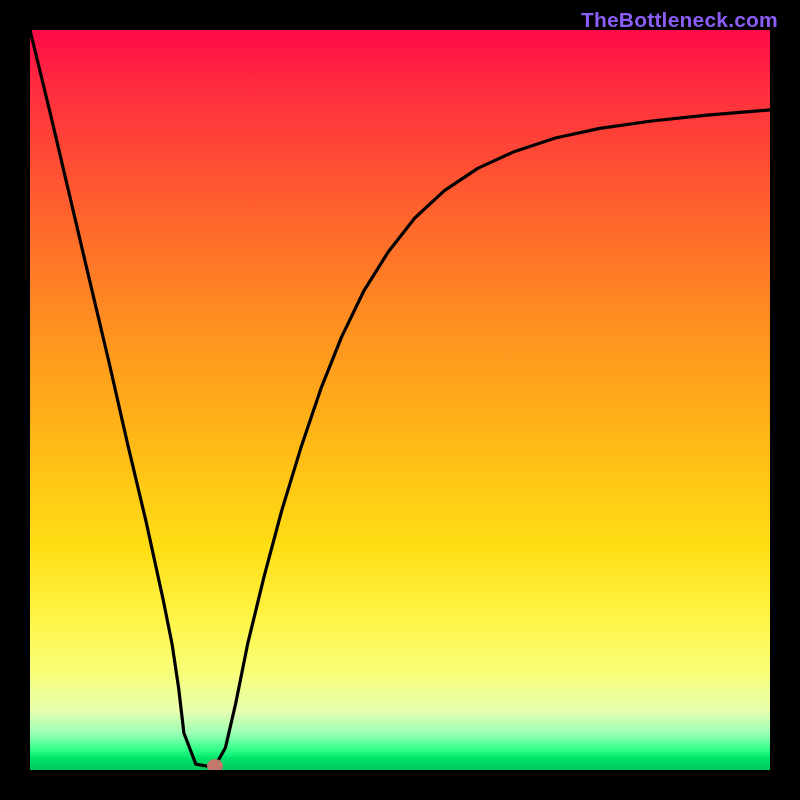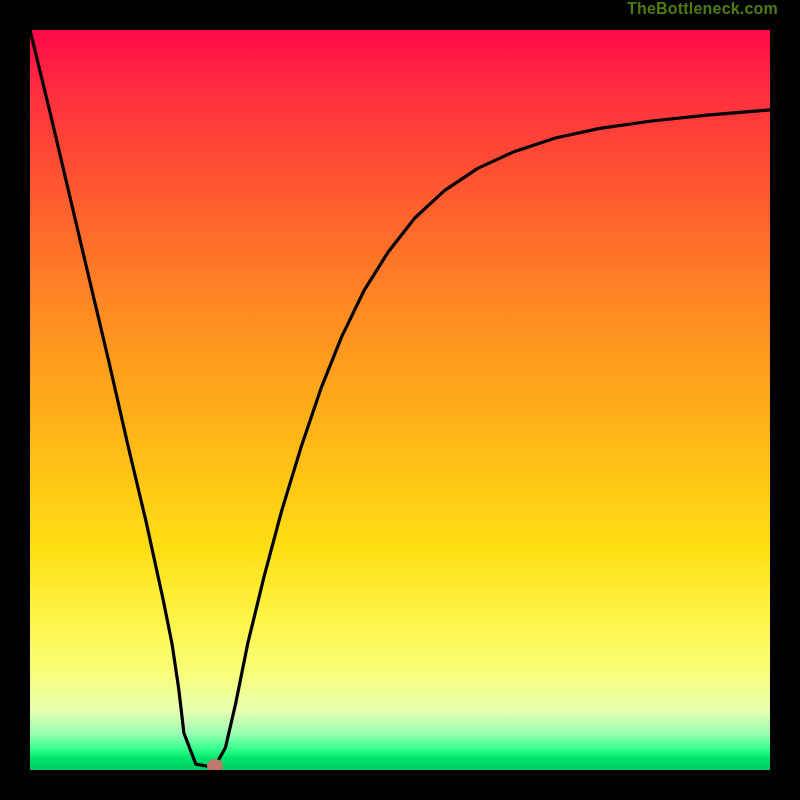--- a/index.html
+++ b/index.html
@@ -63,26 +63,26 @@
   .marker {
     position: absolute;
     width: 16px;
     height: 14px;
     border-radius: 50%;
     background: #c1796b;
     transform: translate(-50%, -50%);
   }
   .watermark {
     position: absolute;
-    top: 0;
+    top: 8px;
     right: 22px;
     font-family: Arial, Helvetica, sans-serif;
-    font-size: 16px;
+    font-size: 21px;
     font-weight: 600;
-    color: #4d7c0f;
+    color: #8b5cf6;
     letter-spacing: 0.2px;
   }
 </style>
 </head>
 <body>
 
 <div class="frame">
 
   <div class="watermark">TheBottleneck.com</div>
 

